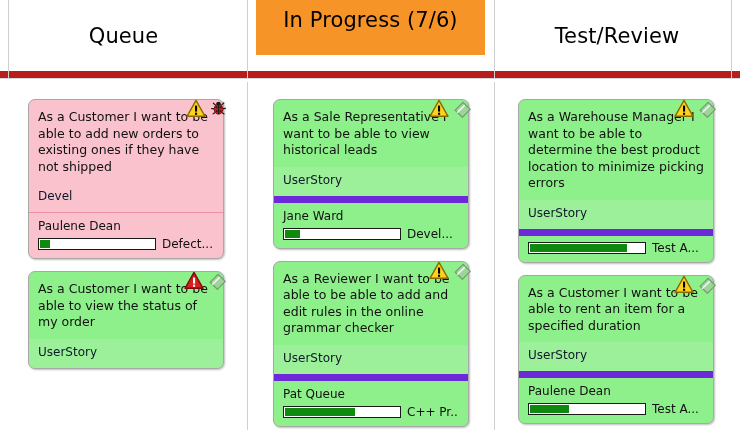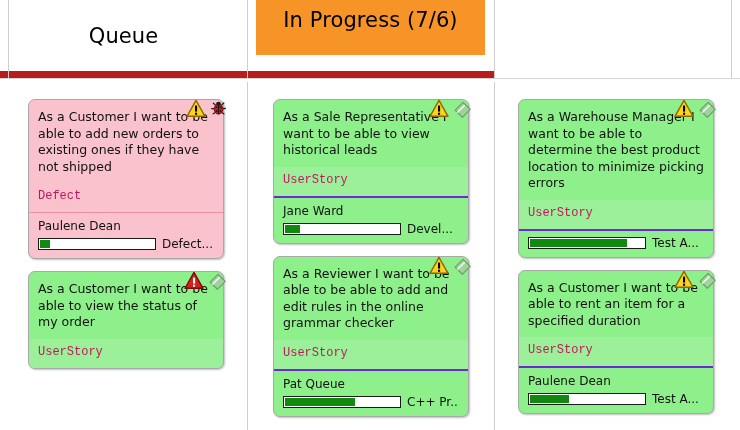--- a/index.html
+++ b/index.html
@@ -144,29 +144,28 @@
   .card-title {
     padding: 9px 9px 8px 9px;
     font-size: 12.5px;
     line-height: 16.5px;
     color: #111111;
   }
   .card-type {
     padding: 6px 9px 9px 9px;
     font-size: 12px;
     line-height: 14px;
-    color: #be185d;
-    font-family: Liberation Mono, monospace;
+    color: #0f172a;
   }
   .card.green .card-type { background: #9df09a; }
   .card.pink  .card-type { background: #f9c2cd; }
 
   .card-footer {
     padding: 5px 9px 7px 9px;
-    border-top: 2px solid #6d28d9;
+    border-top: 7px solid #6d28d9;
   }
   .card.pink .card-footer { border-top: 1px solid #ef8fa2; }
 
   .owner {
     font-size: 12px;
     line-height: 16px;
     color: #111111;
     padding-bottom: 3px;
     white-space: nowrap;
   }
@@ -203,20 +202,23 @@
 <body>
 
 <div id="board">
 
   <div class="header-row">
       <div class="col-head c0">
         <div class="col-head-inner">Queue</div>
       </div>
       <div class="col-head c1 over">
         <div class="col-head-inner">In Progress (7/6)</div>
+      </div>
+      <div class="col-head c2">
+        <div class="col-head-inner">Test/Review</div>
       </div>
     </div>
   <div class="header-underline"></div>
 
   <div class="header-divider h0"></div>
   <div class="header-divider h1"></div>
   <div class="header-divider h2"></div>
   <div class="header-divider h3"></div>
 
   <div class="lane-divider d1"></div>
@@ -244,21 +246,21 @@
                 <path d="M9.5 5.2 L9.5 15.1" stroke="#1a1a1a" stroke-width="1.3"></path>
                 <circle cx="7.4" cy="8.2" r="1.0" fill="#1a1a1a"></circle>
                 <circle cx="11.6" cy="8.3" r="1.0" fill="#1a1a1a"></circle>
                 <circle cx="7.6" cy="12.2" r="0.9" fill="#1a1a1a"></circle>
                 <circle cx="11.5" cy="12.1" r="0.9" fill="#1a1a1a"></circle>
                 <ellipse cx="9.5" cy="4.6" rx="2.3" ry="1.9" fill="#1a1a1a"></ellipse>
               </svg></span>
           </div>
           <div class="card pink">
             <div class="card-title">As a Customer I want to be able to add new orders to existing ones if they have not shipped</div>
-            <div class="card-type">Defect</div>
+            <div class="card-type">Devel</div>
             <div class="card-footer">
               <div class="owner">Paulene Dean</div>
               <div class="prog-row">
                 <div class="progress">
                   <div class="fill" style="width: calc(10% - 2px);"></div>
                 </div>
                 <div class="stage">Defect...</div>
               </div>
             </div>
           </div>

